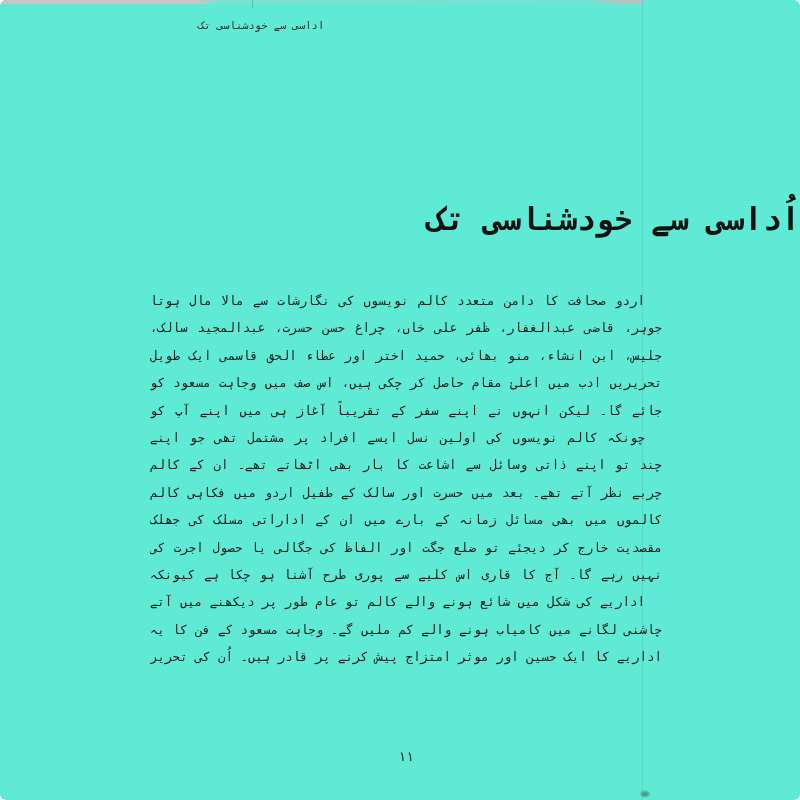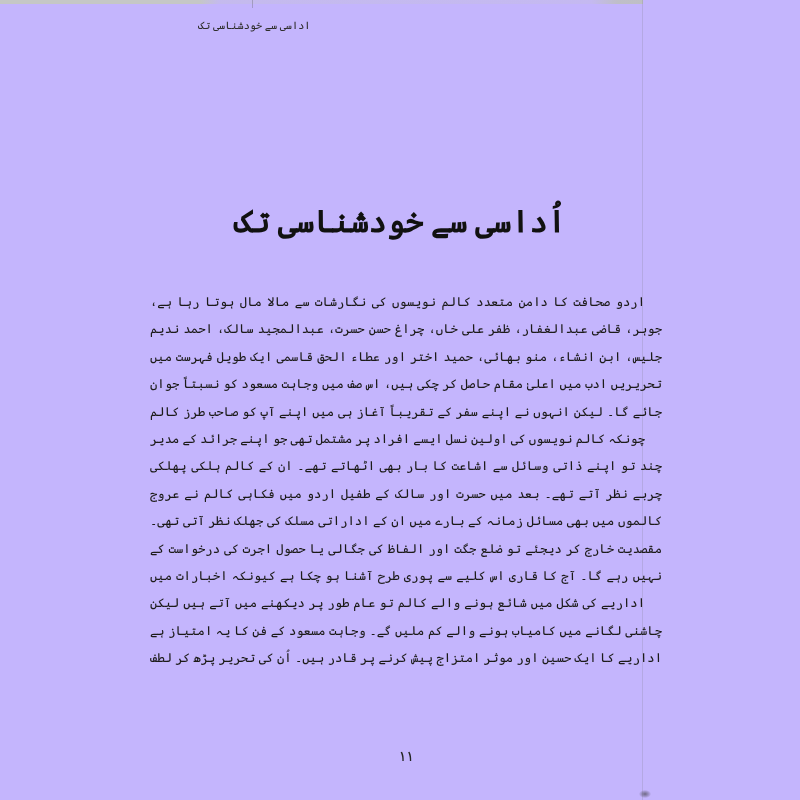--- a/index.html
+++ b/index.html
@@ -4,23 +4,24 @@
 <style>
   html, body {
     margin: 0;
     padding: 0;
     background: #ffffff;
   }
   .scan {
     position: relative;
     width: 800px;
     height: 800px;
-    background: #c4b5fd;
+    background: #5eead4;
     overflow: hidden;
-    font-family: Liberation Serif, serif;
+    font-family: Liberation Mono, monospace;
+    border-radius: 6px;
   }
   
   .artifact-top-band {
     position: absolute;
     top: 0; left: 0;
     width: 643px; height: 4px;
     background: linear-gradient(to right,
       #c5c7c6 0%, #c5c7c6 31%,
       rgba(197,199,198,0.28) 34%,
       rgba(197,199,198,0.22) 92%,
@@ -57,21 +58,21 @@
     color: #2e2d2b;
     letter-spacing: 0.2px;
   }
   .chapter-title {
     position: absolute;
     top: 196px;
     left: 0;
     width: 800px;
     margin: 0;
     direction: rtl;
-    text-align: center;
+    text-align: right;
     font-size: 31px;
     font-weight: bold;
     color: #111110;
     line-height: 52px;
   }
   .body-text {
     position: absolute;
     top: 289px;
     left: 150px;
     width: 512px;

